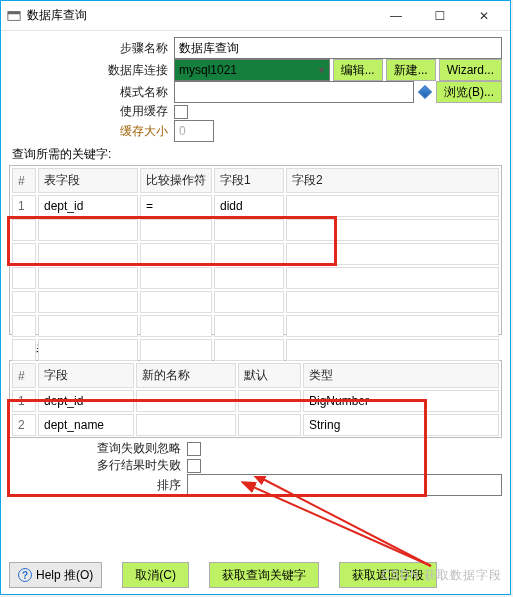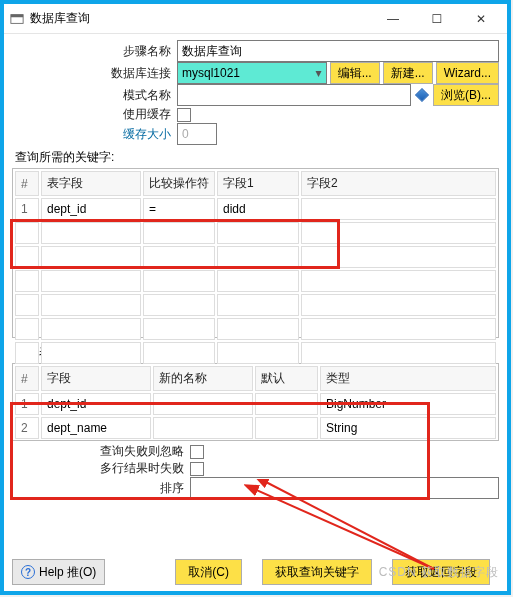--- a/index.html
+++ b/index.html
@@ -1,36 +1,36 @@
 <!DOCTYPE html>
 <html><head>
 <meta charset="utf-8">
 <style>
 * { box-sizing: border-box; margin: 0; padding: 0; font-family: "Microsoft YaHei", sans-serif; font-size: 12px; }
 body { background: #f0f0f0; width: 513px; height: 597px; overflow: hidden; position: relative; }
-.window { background: #fff; width: 511px; height: 595px; border: 4px solid #0ea5e9; position: relative; }
+.window { background: #fff; width: 511px; height: 595px; border: 1px solid #0ea5e9; position: relative; }
 .titlebar { height: 30px; display: flex; align-items: center; padding: 0 6px; border-bottom: 1px solid #e5e5e5; }
 .titlebar .icon { width: 14px; height: 14px; margin-right: 6px; }
 .titlebar .title { flex: 1; }
 .winbtns { display: flex; gap: 16px; margin-right: 6px; }
 .winbtn { width: 28px; height: 20px; display: flex; align-items: center; justify-content: center; color: #333; cursor: pointer; }
 .form { padding: 6px 8px 0 8px; }
 .row { display: flex; align-items: center; margin-bottom: 0; }
 .lbl { width: 165px; text-align: right; padding-right: 6px; color: #222; }
 .fld { flex: 1; display: flex; align-items: center; gap: 3px; }
 input[type=text], select { height: 22px; border: 1px solid #7a7a7a; padding: 0 4px; background: #fff; }
 .step-name { flex:1; border: 2px solid #2a6fd6; }
-select { flex: 1; appearance: none; background: #5eead4; }
+select { flex: 1; appearance: none; background: #15803d; }
 .selwrap { position: relative; flex: 1; display: flex; }
 .selwrap::after { content: "▾"; position: absolute; right: 5px; top: 4px; color: #555; pointer-events: none; }
-.btn { height: 22px; background: #fde047; border: 1px solid #adadad; padding: 0 7px; cursor: pointer; white-space: nowrap; }
+.btn { height: 22px; background: #bef264; border: 1px solid #adadad; padding: 0 7px; cursor: pointer; white-space: nowrap; }
 .diamond { width: 10px; height: 10px; transform: rotate(45deg); background: linear-gradient(135deg,#4a90d9,#1a5fb4); border: 1px solid #1a5fb4; margin: 0 3px; }
 .chk { width: 14px; height: 14px; border: 1px solid #7a7a7a; background: #fff; }
 .small-input { width: 40px; }
-.section-label { color: #0369a1; }
+.section-label { color: #a16207; }
 .sec-header { margin: 4px 0 2px 3px; }
 .tablebox { border: 1px solid #bbb; min-height: 28px; }
 .redbox { border: 3px solid #e1261c; position: absolute; pointer-events: none; }
 .grid { width: 100%; }
 .grid th, .grid td { border: 1px solid #ddd; padding: 3px 5px; text-align: left; background: #fff; height: 22px; }
 .grid th { background: #f7f7f7; font-weight: normal; color: #222; }
 .grid .numcol { width: 24px; color: #666; }
 .bottom-form { padding: 2px 8px; }
 .bottom-form .lbl { width: 178px; }
 .footer { position: absolute; bottom: 6px; left: 0; right: 0; display: flex; align-items: center; padding: 0 8px; gap: 20px; }
@@ -99,21 +99,21 @@
     </div>
 
     <div class="sec-header">查询所需的关键字:</div>
     <div class="tablebox" style="height:170px; position:relative;">
       <table class="grid">
         <tbody>
             <tr>
           <th class="numcol">#</th>
           <th style="width:100px">表字段</th>
           <th style="width:72px">比较操作符</th>
-          <th style="width:82px">字段1</th>
+          <th style="width:70px">字段1</th>
           <th>字段2</th>
         </tr>
         <tr>
           <td class="numcol">1</td>
           <td>dept_id</td>
           <td>=</td>
           <td>didd</td>
           <td></td>
         </tr>
         <tr>
@@ -161,21 +161,21 @@
       </tbody>
         </table>
     </div>
 
     <div class="sec-header" style="margin-top:6px">查询表返回的值:</div>
     <div class="tablebox" style="height:78px">
       <table class="grid">
         <tbody>
             <tr>
           <th class="numcol">#</th>
-          <th style="width:110px">字段</th>
+          <th style="width:96px">字段</th>
           <th style="width:100px">新的名称</th>
           <th style="width:63px">默认</th>
           <th>类型</th>
         </tr>
         <tr>
           <td class="numcol">1</td>
           <td>dept_id</td>
           <td></td>
           <td></td>
           <td>BigNumber</td>
@@ -211,21 +211,21 @@
           <input type="text" style="flex: 1 1 0%;">
         </div>
     </div>
   </div>
 
   <div class="footer">
     <div class="help">
       <span class="help-icon">?</span>
       <span>Help 推(O)</span>
     </div>
-    <button class="btn" style="margin-left:50px">取消(C)</button>
+    <button class="btn" style="">取消(C)</button>
     <button class="btn">获取查询关键字</button>
     <button class="btn">获取返回字段</button>
   </div>
 
   <div class="redbox" style="left:6px; top:215px; width:330px; height:50px;"></div>
   <div class="redbox" style="left:6px; top:398px; width:420px; height:98px;"></div>
 
   <svg class="arrow-svg" style="left:240px; top:475px;" width="200" height="100">
     <defs>
         <marker id="ah" markerWidth="10" markerHeight="10" refX="2" refY="3" orient="auto">

